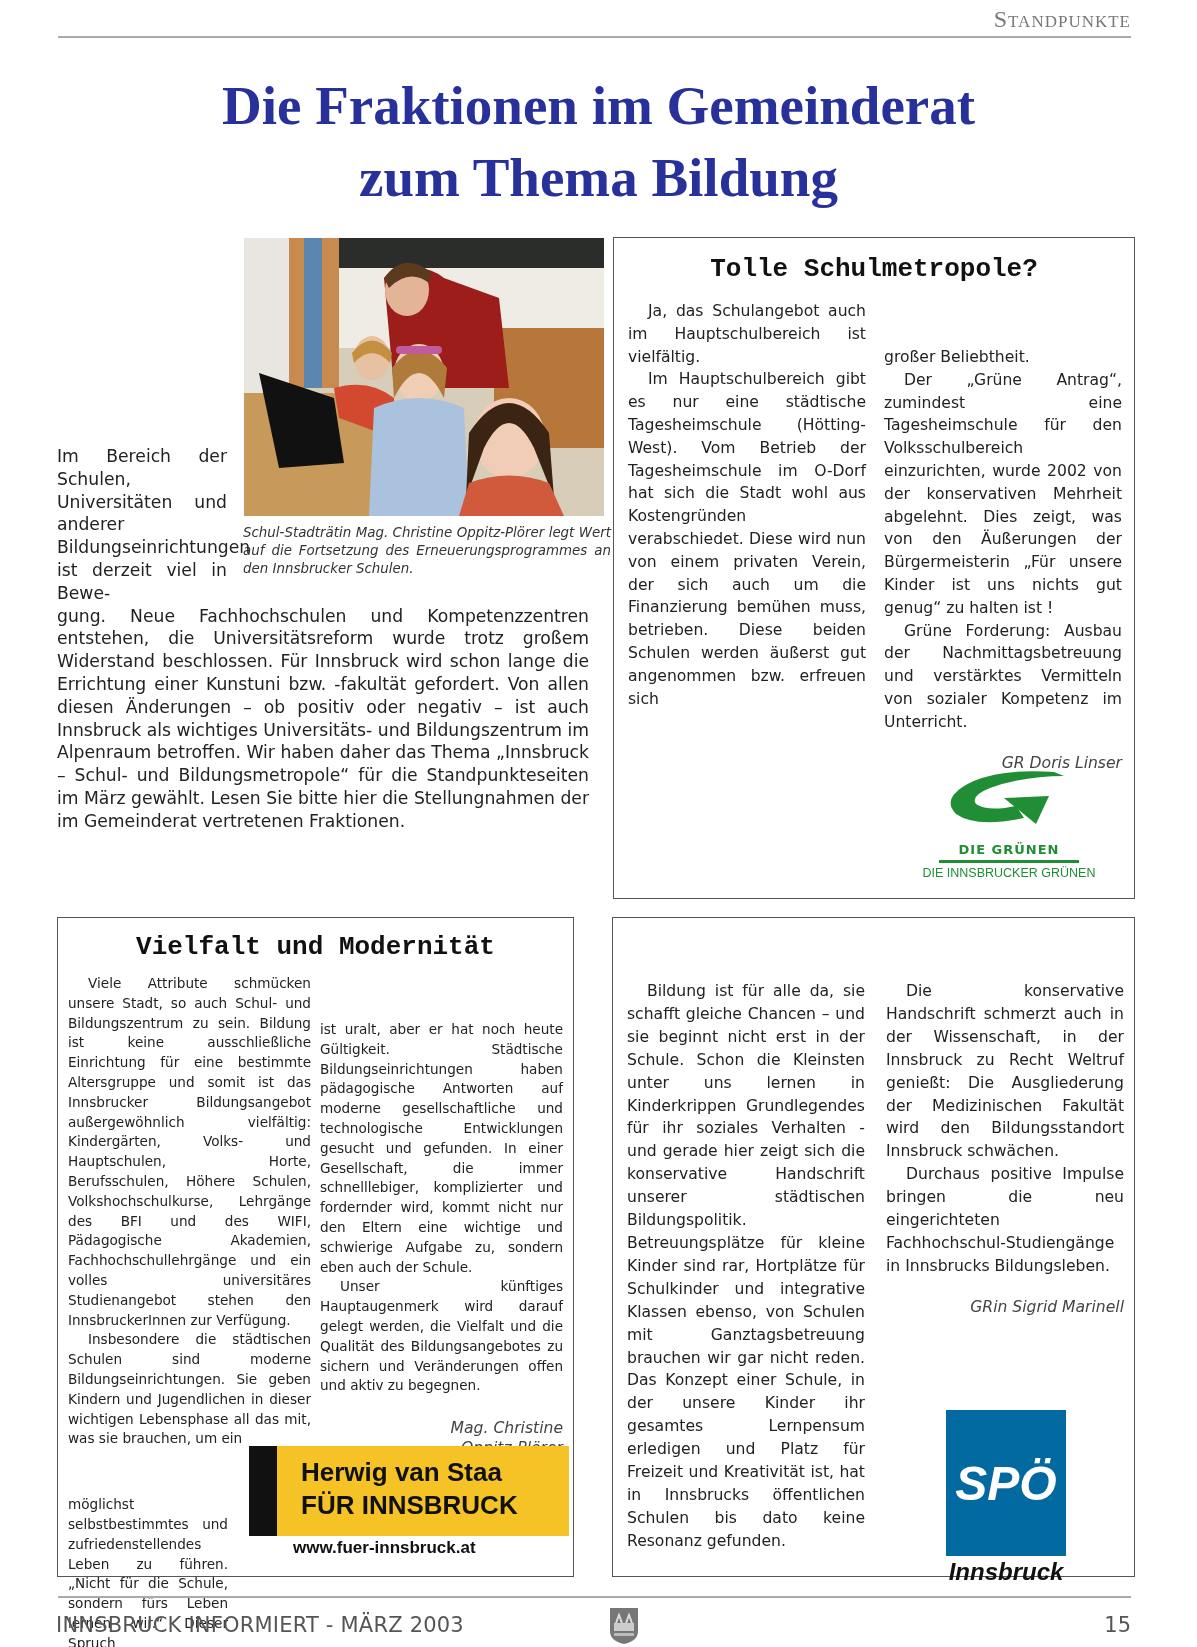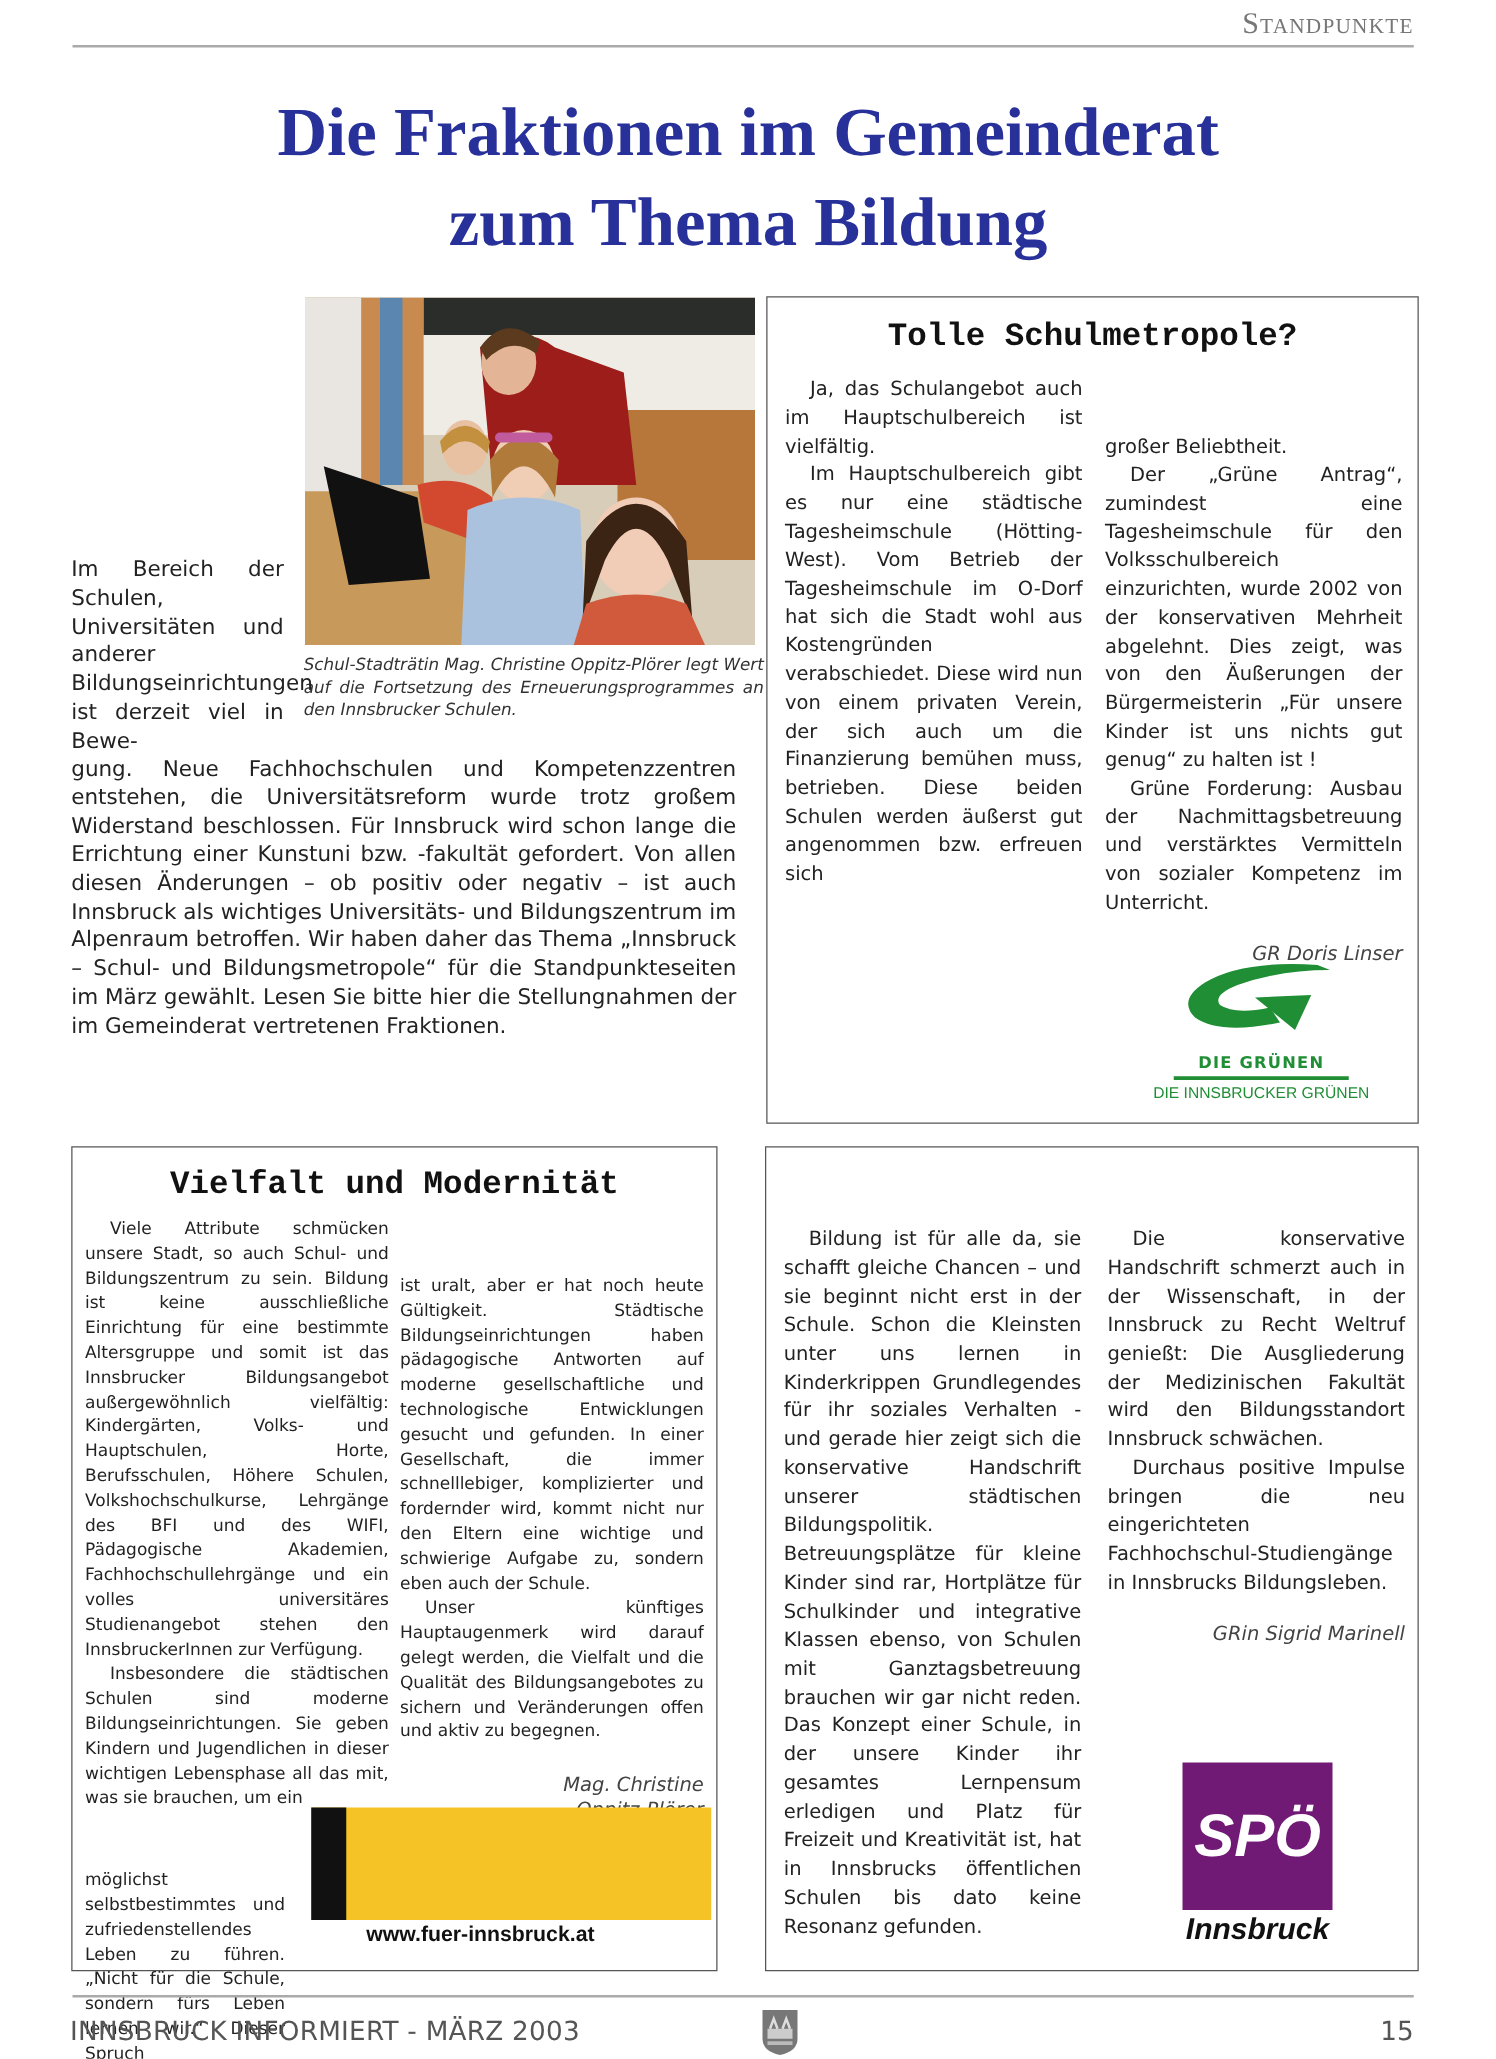--- a/index.html
+++ b/index.html
@@ -31,21 +31,21 @@
   .oevp-ad{position:absolute;left:191px;top:528px;width:320px;height:120px;}
   .ad-yellow{position:absolute;left:0;top:0;width:320px;height:90px;background:#f5c326;}
   .ad-tower{position:absolute;left:0;top:0;width:28px;height:90px;background:#111;}
   .ad-text{position:absolute;left:52px;top:10px;font-family:"Liberation Sans",sans-serif;font-weight:bold;font-size:26px;line-height:33px;color:#111;white-space:nowrap;}
   .ad-url{position:absolute;left:44px;top:92px;font-family:"Liberation Sans",sans-serif;font-weight:bold;font-size:17px;color:#111;}
   .box-spoe{left:612px;top:917px;width:521px;height:658px;}
   .box-spoe h2{font-size:26px;margin-top:14px;}
   .box-spoe .cols{position:absolute;left:14px;right:10px;top:62px;font-family:"DejaVu Sans",sans-serif;font-size:15.6px;line-height:22.9px;}
   .box-spoe .col{width:238px;}
   .spoe-logo{position:absolute;left:333px;top:492px;width:120px;height:148px;}
-  .spoe-red{width:120px;height:118px;background:#701a75;display:flex;align-items:center;justify-content:center;font-family:"Liberation Sans",sans-serif;font-weight:bold;font-style:italic;color:#fff;font-size:48px;}
+  .spoe-red{width:120px;height:146px;background:#0369a1;display:flex;align-items:center;justify-content:center;font-family:"Liberation Sans",sans-serif;font-weight:bold;font-style:italic;color:#fff;font-size:48px;}
   .spoe-city{text-align:center;font-family:"Liberation Sans",sans-serif;font-weight:bold;font-style:italic;font-size:24px;color:#111;margin-top:2px;}
   .bottom-rule{position:absolute;left:58px;right:66px;top:1596px;height:2px;background:#aaa;}
   .footer-left{position:absolute;left:56px;top:1613px;font-family:"DejaVu Sans",sans-serif;font-size:21px;color:#555;letter-spacing:0.2px;}
   .footer-page{position:absolute;right:66px;top:1613px;font-family:"DejaVu Sans",sans-serif;font-size:21px;color:#555;}
   .crest{position:absolute;left:609px;top:1607px;width:30px;height:38px;}
 </style>
 </head>
 <body>
 
 <div class="section-label">Standpunkte</div>
@@ -127,20 +127,24 @@
       <p>Unser künftiges Hauptaugenmerk wird darauf gelegt werden, die Vielfalt und die Qualität des Bildungsangebotes zu sichern und Veränderungen offen und aktiv zu begegnen.</p>
       <div class="sig" style="font-size:15.6px;margin-top:22px;line-height:20px;">
         <div>Mag. Christine</div>
         <div>Oppitz-Plörer</div>
       </div>
     </div>
   </div>
   <div class="oevp-ad">
     <div class="ad-yellow"></div>
     <div class="ad-tower"></div>
+    <div class="ad-text">
+      <div>Herwig van Staa</div>
+      <div>FÜR INNSBRUCK</div>
+    </div>
     <div class="ad-url">www.fuer-innsbruck.at</div>
   </div>
 </div>
 
 <div class="box box-spoe">
   <div class="cols">
     <div class="col">
       <p>Bildung ist für alle da, sie schafft gleiche Chancen – und sie beginnt nicht erst in der Schule. Schon die Kleinsten unter uns lernen in Kinderkrippen Grundlegendes für ihr soziales Verhalten - und gerade hier zeigt sich die konservative Handschrift unserer städtischen Bildungspolitik. Betreuungsplätze für kleine Kinder sind rar, Hortplätze für Schulkinder und integrative Klassen ebenso, von Schulen mit Ganztagsbetreuung brauchen wir gar nicht reden. Das Konzept einer Schule, in der unsere Kinder ihr gesamtes Lernpensum erledigen und Platz für Freizeit und Kreativität ist, hat in Innsbrucks öffentlichen Schulen bis dato keine Resonanz gefunden.</p>
     </div>
     <div class="col">

